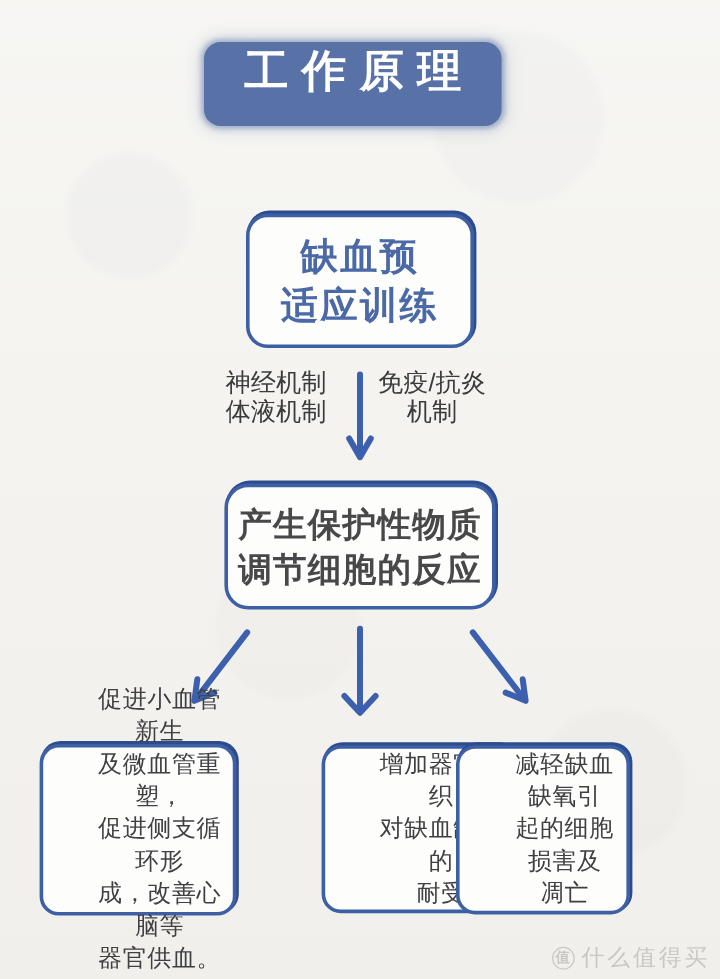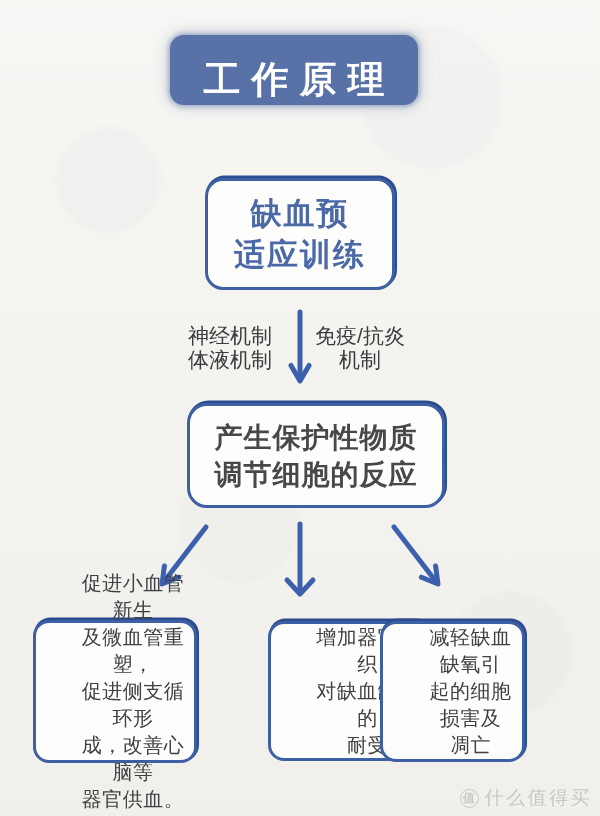--- a/index.html
+++ b/index.html
@@ -17,42 +17,42 @@
       radial-gradient(circle at 18% 22%, rgba(120,120,140,0.035) 0 6%, transparent 7%),
       radial-gradient(circle at 72% 12%, rgba(120,120,140,0.03) 0 8%, transparent 9%),
       radial-gradient(circle at 40% 64%, rgba(120,120,140,0.025) 0 9%, transparent 10%),
       radial-gradient(circle at 85% 80%, rgba(120,120,140,0.03) 0 7%, transparent 8%),
       linear-gradient(180deg, rgba(255,255,255,0.35), rgba(235,234,228,0.25));
   }
   .banner{
     position:absolute;left:170px;top:35px;width:248px;height:70px;
     background:var(--banner_blue);border-radius:14px;
     box-shadow:0 0 4px 2px rgba(88,114,167,0.45), 0 0 12px 5px rgba(88,114,167,0.18);
-    display:flex;align-items:flex-end;justify-content:center;
+    display:flex;align-items:flex-start;justify-content:center;
   }
   .banner-title{
     color:#ffffff;font-size:37px;font-weight:bold;
     letter-spacing:11px;padding-left:11px;white-space:nowrap;
   }
   .fbox{
     position:absolute;background:var(--box_bg);
     border:3px solid var(--border_blue);
     box-shadow:1.5px -2px 0 0.5px var(--border_blue_dark);
     display:flex;align-items:center;justify-content:center;text-align:center;
   }
   .txt-lines{white-space:pre-line;text-align:center;}
   .root-box{left:205px;top:178px;width:190px;height:112px;border-radius:18px;}
   .root-box .txt-lines{color:var(--box_text_blue);font-size:31px;font-weight:bold;line-height:41px;letter-spacing:2px;text-align:center;}
   .mech-label{
-    position:absolute;top:324px;color:#3b3b3d;font-size:21px;font-weight:500;
+    position:absolute;top:308px;color:#3b3b3d;font-size:21px;font-weight:500;
     line-height:24px;width:150px;
   }
   .mech-left{left:155px;}
   .mech-right{left:285px;}
-  .middle-box{left:187px;top:403px;width:258px;height:105px;border-radius:20px;}
+  .middle-box{left:187px;top:403px;width:226px;height:105px;border-radius:20px;}
   .middle-box .txt-lines{color:#48484b;font-size:28px;font-weight:600;line-height:37px;letter-spacing:1px;}
   .outcome-box{border-radius:16px;padding-left:36px;}
   .outcome-box .txt-lines{color:var(--text_dark);font-size:20px;font-weight:500;line-height:27px;letter-spacing:0.5px;padding:4px 2px;}
   .outcome-1{left:33px;top:620px;width:164px;height:143px;}
   .outcome-2{left:220px;top:621px;width:163px;height:140px;margin-left:48px;}
   .outcome-3{left:380px;top:621px;width:145px;height:141px;}
   .arrows-svg{position:absolute;left:0;top:0;width:600px;height:816px;pointer-events:none;}
   .arrow-stroke{stroke:var(--arrow_blue);stroke-width:5;fill:none;stroke-linecap:round;stroke-linejoin:round;}
   .watermark{
     position:absolute;right:8px;top:785px;display:flex;align-items:center;gap:6px;

